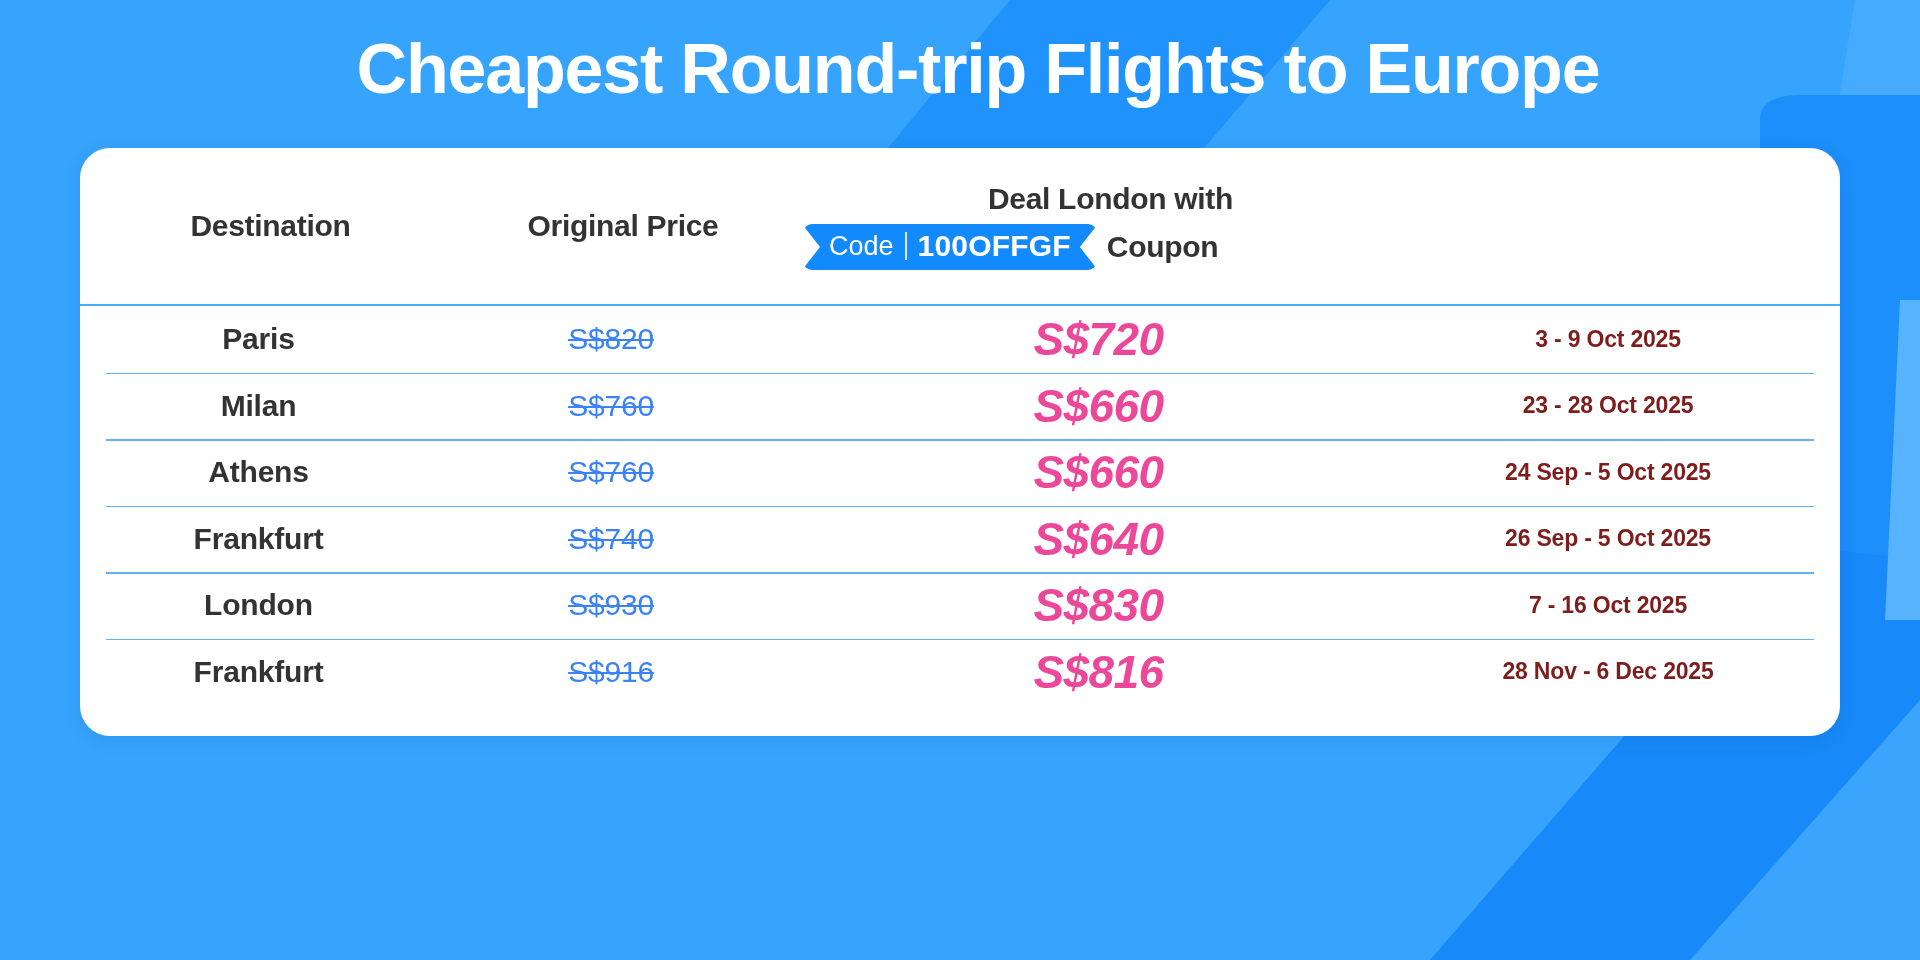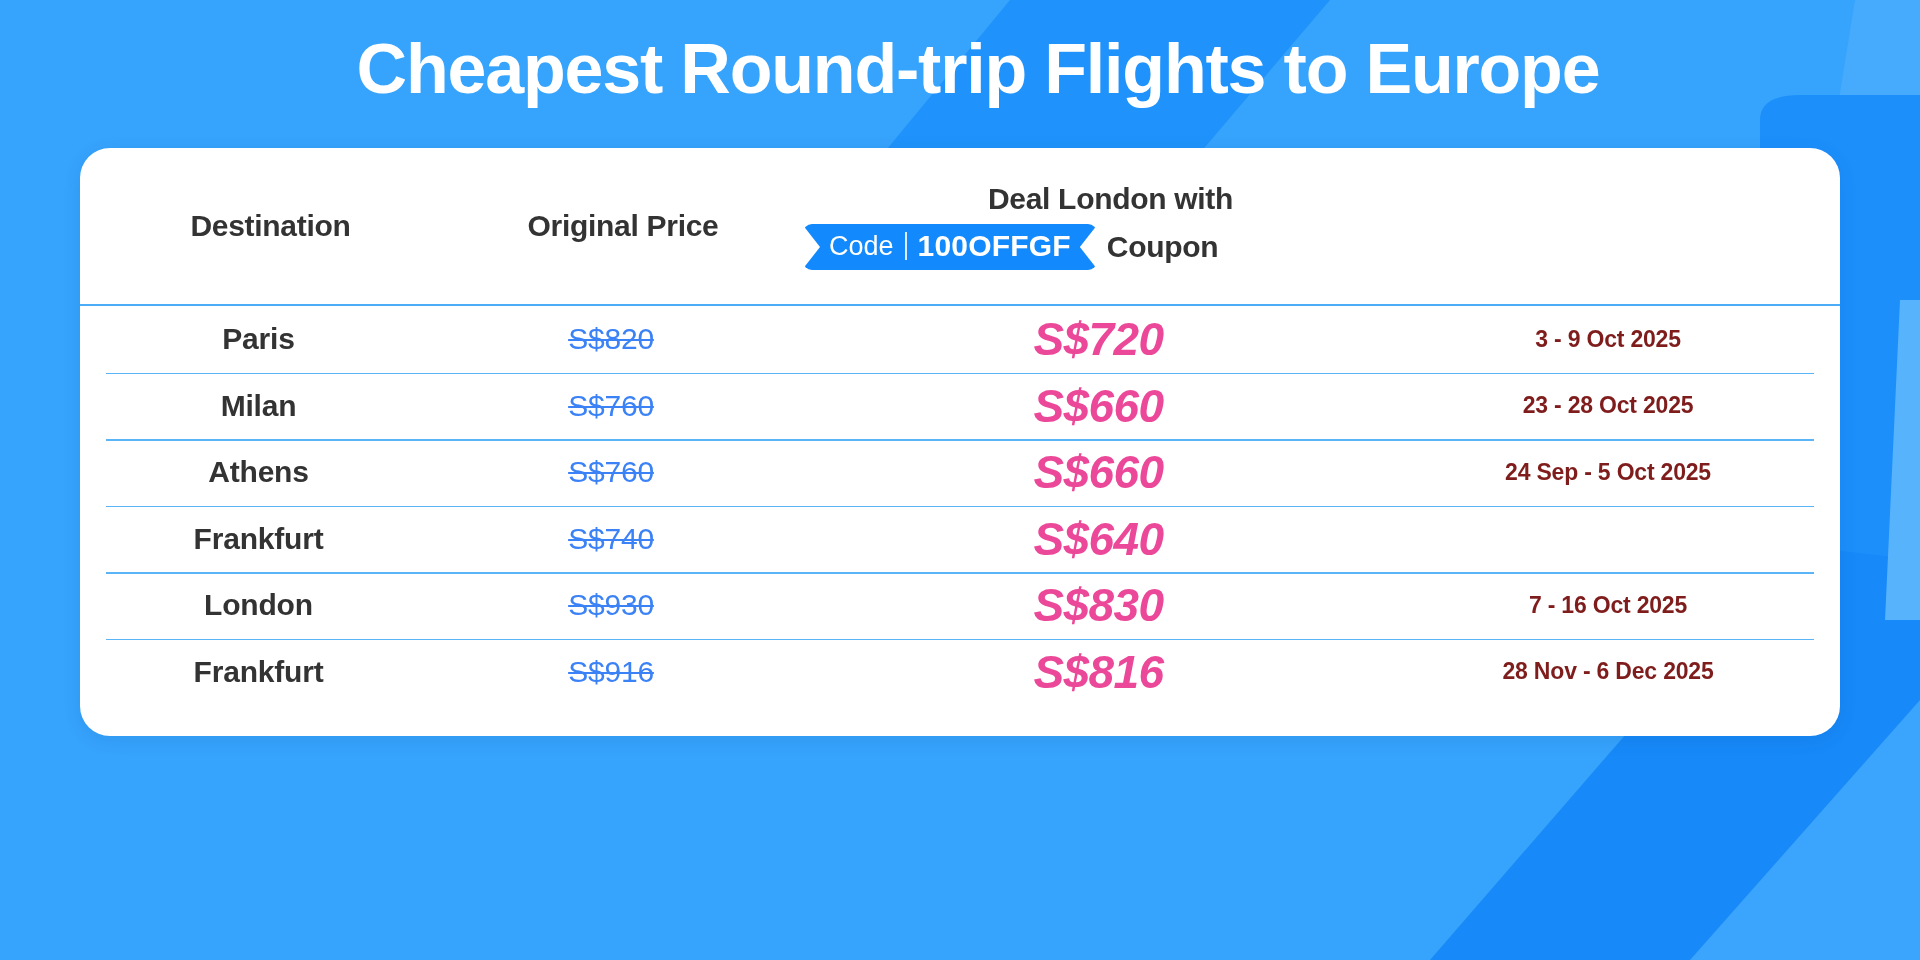--- a/index.html
+++ b/index.html
@@ -237,20 +237,21 @@
       <div class="cell col-dest dest">Athens</div>
       <div class="cell col-orig"><span class="orig">S$760</span></div>
       <div class="cell col-deal deal">S$660</div>
       <div class="cell col-travel travel">24 Sep - 5 Oct 2025</div>
     </div>
 
     <div class="row">
       <div class="cell col-dest dest">Frankfurt</div>
       <div class="cell col-orig"><span class="orig">S$740</span></div>
       <div class="cell col-deal deal">S$640</div>
+      <div class="cell col-travel travel">26 Sep - 5 Oct 2025</div>
     </div>
 
     <div class="row">
       <div class="cell col-dest dest">London</div>
       <div class="cell col-orig"><span class="orig">S$930</span></div>
       <div class="cell col-deal deal">S$830</div>
       <div class="cell col-travel travel">7 - 16 Oct 2025</div>
     </div>
 
     <div class="row">

